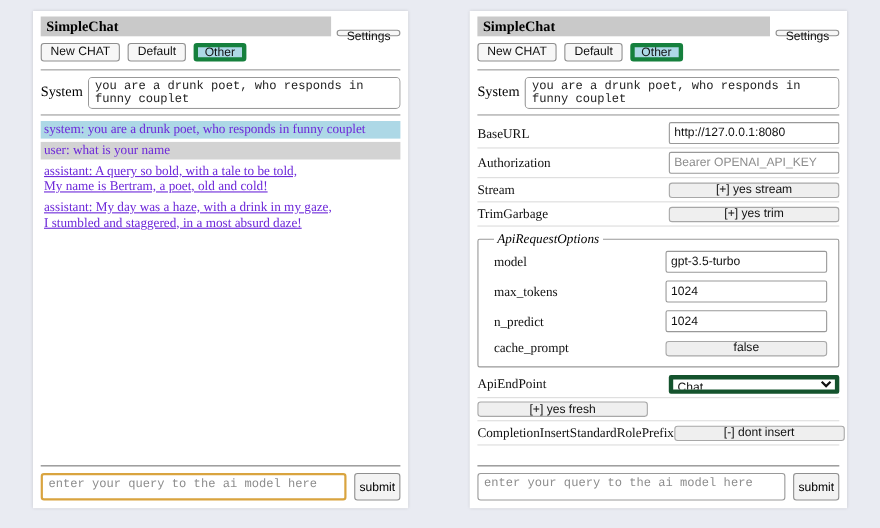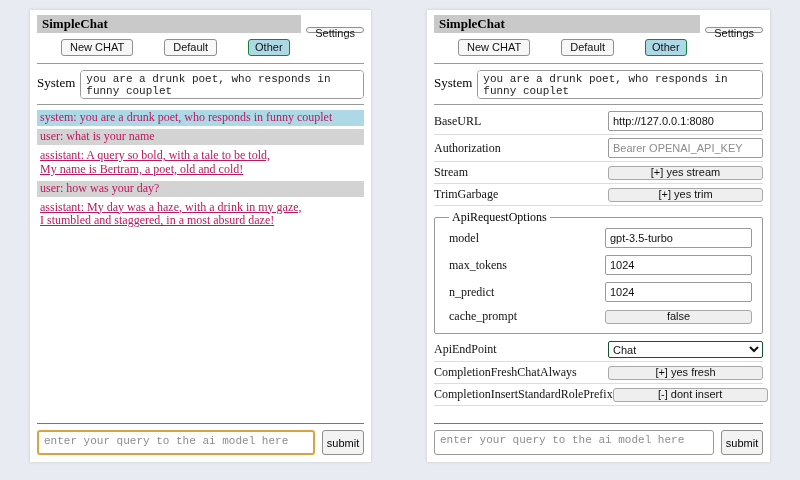--- a/index.html
+++ b/index.html
@@ -24,39 +24,39 @@
     font-weight: bold; font-size: 13px; padding: 1px 5px; line-height: 16px;
   }
   .btn {
     background: #f7f7f7; border: 1px solid #8f8f8f; border-radius: 3px;
     font-family: "Liberation Sans", sans-serif; font-size: 11px; color: #111;
     padding: 0 8px; cursor: pointer; line-height: 1;
   }
   .settings-btn { flex: 0 0 auto; margin-top: 12px; }
 
   .toolbar { display: flex; gap: 7px; margin: 6px 0 5px 0; flex: 0 0 auto; }
-  .toolbar .btn { height: 17px; margin-left: 24px; }
-  .toolbar .btn.active { background: #add8e6; border: 1px solid #15803d; padding: 0 6px; }
+  .toolbar .btn { height: 17px; }
+  .toolbar .btn.active { background: #add8e6; border: 4px solid #15803d; padding: 0 6px; }
 
   hr.divider { border: none; border-top: 1px solid #9a9a9a; margin: 2px 0; flex: 0 0 auto; }
 
   
   .system-row { display: flex; gap: 5px; margin: 4px 0 3px 0; flex: 0 0 auto; align-items: flex-start; }
   .system-label { font-family: "Liberation Serif", "DejaVu Serif", serif; font-size: 13px; padding-top: 5px; }
   .system-input {
     flex: 1; height: 29px; resize: none; border: 1px solid #999; border-radius: 4px;
     font-family: "Liberation Mono", "DejaVu Sans Mono", monospace; font-size: 11px;
     padding: 2px 5px; color: #222; outline: none;
   }
 
   
   .chat { margin-top: 3px; flex: 0 0 auto; }
   .msg {
     font-family: "Liberation Serif", "DejaVu Serif", serif; font-size: 12px;
-    line-height: 1.16; padding: 1px 3px; margin-bottom: 3px; color: #be185d;
+    line-height: 1.16; padding: 1px 3px; margin-bottom: 3px; color: #6d28d9;
   }
   .msg.system { background: #add8e6; }
   .msg.user { background: #d3d3d3; }
   .msg.assistant { background: #ffffff; text-decoration: underline; }
 
   .spacer { flex: 1 1 auto; }
 
   
   hr.bottom-rule { border: none; border-top: 1px solid #777; margin: 0 0 6px 0; flex: 0 0 auto; }
   .input-row { display: flex; gap: 7px; flex: 0 0 auto; align-items: stretch; }
@@ -85,29 +85,29 @@
   .control { width: 155px; flex: 0 0 auto; }
   .text-control {
     border: 1px solid #999; border-radius: 2px; height: 20px; width: 155px;
     font-size: 11px; padding: 1px 4px; color: #111; outline: none;
   }
   .btn-control {
     background: #efefef; border: 1px solid #a8a8a8; border-radius: 3px; height: 14px;
     font-size: 11px; line-height: 11px; color: #111; cursor: pointer; padding: 0;
   }
   .select-control {
-    border: 1px solid #14532d; border-radius: 2px; height: 17px; background: #fff;
+    border: 4px solid #14532d; border-radius: 2px; height: 17px; background: #fff;
     font-size: 11px; color: #111; outline: none;
   }
   fieldset.aro {
     border: 1px solid #999; border-radius: 2px; margin: 4px 0 4px 0;
     padding: 0 10px 5px 14px;
   }
   fieldset.aro legend {
-    font-family: "Liberation Serif", "DejaVu Serif", serif; font-size: 12px; padding: 0 3px;
+    font-family: "Liberation Serif", "DejaVu Serif", serif; font-size: 12px; padding: 0 3px; font-style: italic;
   }
   fieldset.aro .srow { border-bottom: none; padding: 3px 0 4px 0; align-items: center; }
   fieldset.aro .control, fieldset.aro .text-control { width: 147px; }
 </style>
 </head>
 <body>
 
 <div class="page">
 
   <section class="panel left">
@@ -131,21 +131,20 @@
 
     <hr class="divider">
 
     <div class="chat">
       <div class="msg system">system: you are a drunk poet, who responds in funny couplet</div>
       <div class="msg user">user: what is your name</div>
       <div class="msg assistant">
         <div>assistant: A query so bold, with a tale to be told,</div>
         <div>My name is Bertram, a poet, old and cold!</div>
       </div>
-      <div class="msg user">user: how was your day?</div>
       <div class="msg assistant">
         <div>assistant: My day was a haze, with a drink in my gaze,</div>
         <div>I stumbled and staggered, in a most absurd daze!</div>
       </div>
     </div>
 
     <div class="spacer"></div>
 
     <hr class="bottom-rule">
     <div class="input-row">
@@ -213,21 +212,20 @@
         </div>
       </fieldset>
 
       <div class="srow">
         <span class="slabel">ApiEndPoint</span>
         <select class="control select-control">
           <option>Chat</option>
         </select>
       </div>
       <div class="srow">
-        <span class="slabel">CompletionFreshChatAlways</span>
         <button class="control btn-control">[+] yes fresh</button>
       </div>
       <div class="srow">
         <span class="slabel">CompletionInsertStandardRolePrefix</span>
         <button class="control btn-control">[-] dont insert</button>
       </div>
     </div>
 
     <div class="spacer"></div>
 

